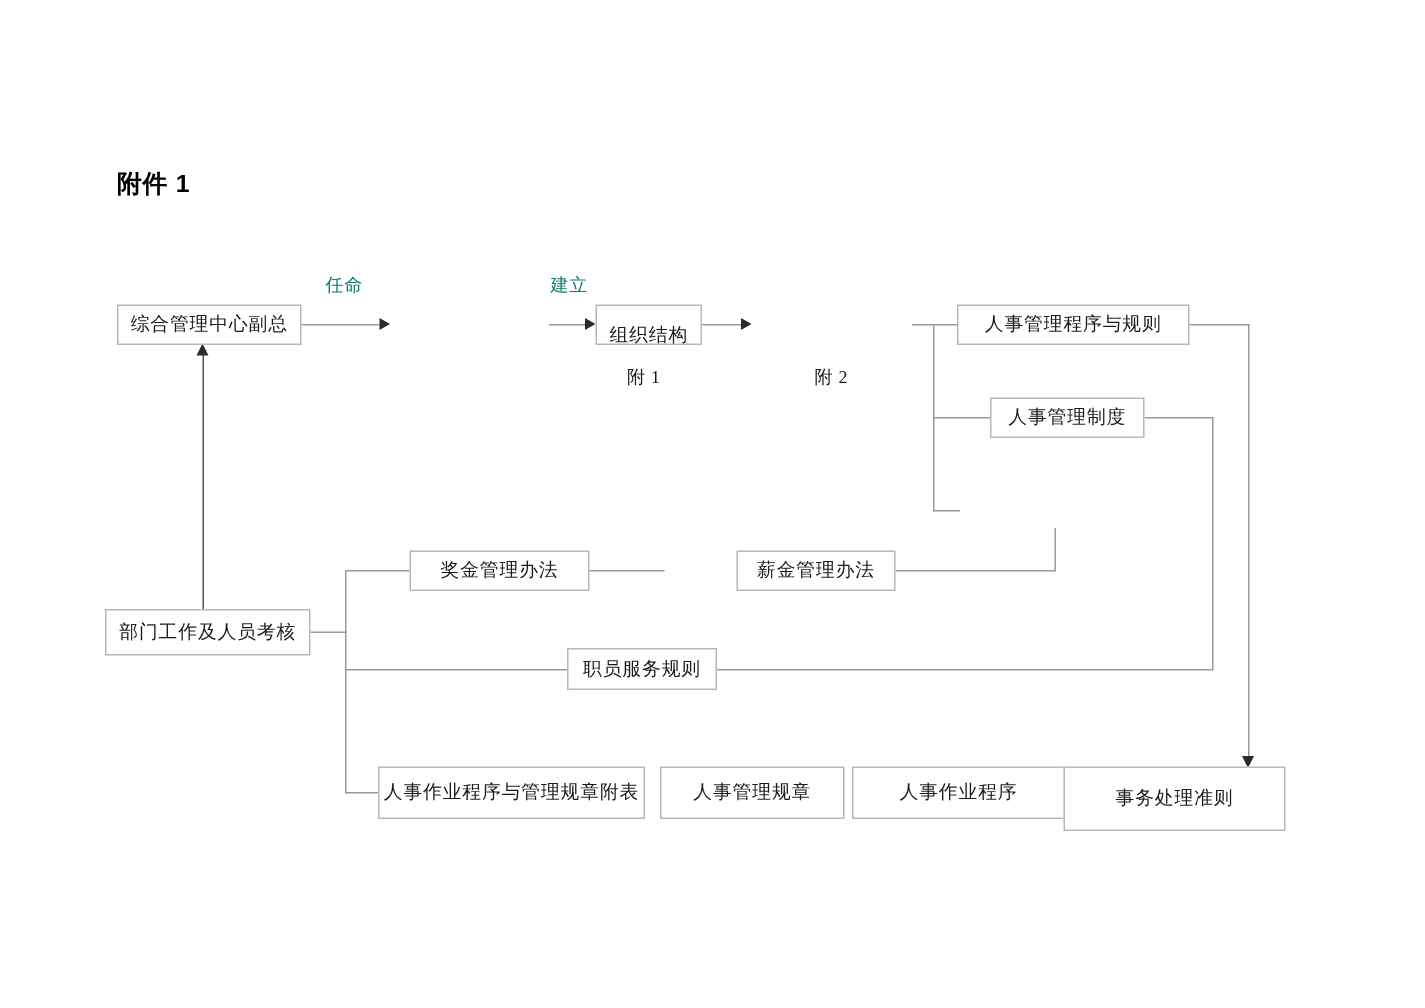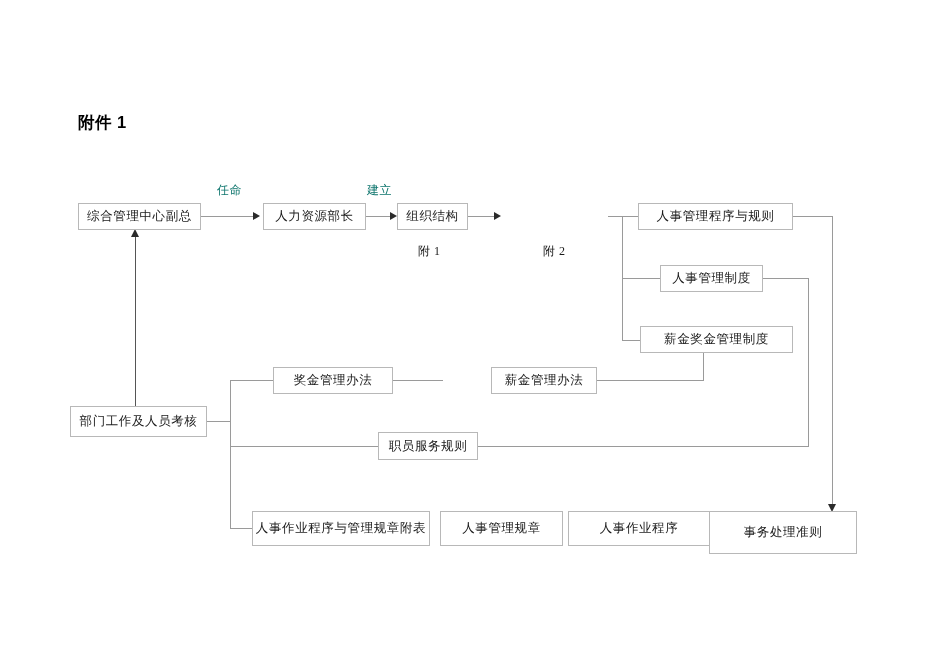--- a/index.html
+++ b/index.html
@@ -124,40 +124,34 @@
   <div class="ln h" style="left:207px; top:421px; width:24px;"></div>
   <div class="ln v" style="left:230px; top:380px; height:148px;"></div>
   <div class="ln h" style="left:230px; top:380px; width:43px;"></div>
   <div class="ln h" style="left:230px; top:446px; width:148px;"></div>
   <div class="ln h" style="left:230px; top:528px; width:22px;"></div>
 
   <div class="node" style="left:78px; top:203px; width:123px; height:27px;">
     <span>综合管理中心副总</span>
   </div>
 
-  <div class="node" style="left:263px; top:203px; width:103px; height:27px;">
-    <span>人力资源部长</span>
-  </div>
 
-  <div class="node" style="left:397px; top:203px; width:71px; height:27px;">
+  <div class="node" style="left:397px; top:203px; width:71px; height:27px;align-items:flex-end;">
     <span>组织结构</span>
   </div>
 
 
   <div class="node" style="left:638px; top:203px; width:155px; height:27px;">
     <span>人事管理程序与规则</span>
   </div>
 
   <div class="node" style="left:660px; top:265px; width:103px; height:27px;">
     <span>人事管理制度</span>
   </div>
 
-  <div class="node" style="left:640px; top:326px; width:153px; height:27px;">
-    <span>薪金奖金管理制度</span>
-  </div>
 
   <div class="node" style="left:273px; top:367px; width:120px; height:27px;">
     <span>奖金管理办法</span>
   </div>
 
   <div class="node" style="left:443px; top:367px; width:106px; height:27px;margin-left:48px;">
     <span>薪金管理办法</span>
   </div>
 
   <div class="node" style="left:70px; top:406px; width:137px; height:31px;">

